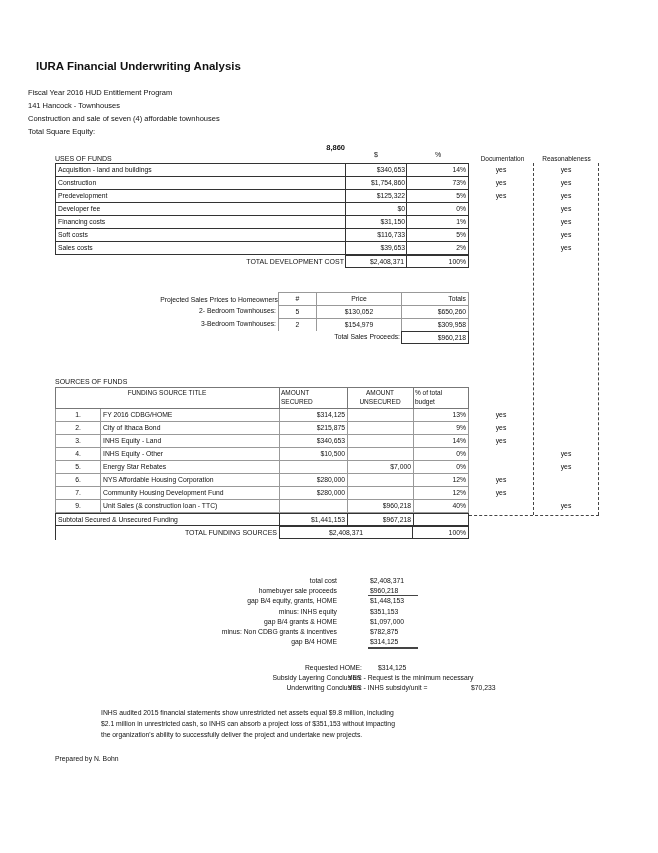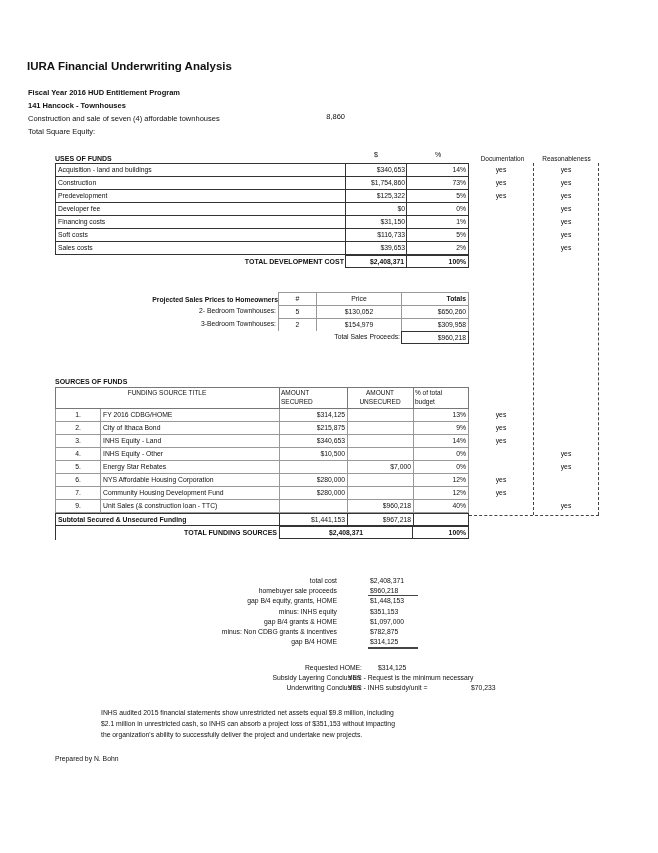--- a/index.html
+++ b/index.html
@@ -1,21 +1,21 @@
 <!DOCTYPE html>
 <html><head>
 <meta charset="utf-8">
 <style>
   html, body { margin: 0; padding: 0; background: #ffffff; }
   body { width: 658px; height: 853px; position: relative; overflow: hidden;
          font-family: "Liberation Sans", sans-serif; color: #111; font-size: 7px; }
   .abs { position: absolute; white-space: nowrap; }
-  .title { left: 27px; top: 60px; font-size: 11.5px; font-weight: bold; }
+  .title { left: 36px; top: 60px; font-size: 11.5px; font-weight: bold; }
   .sub { font-size: 7.5px; }
-  .bold { font-weight: bold; }
+  .bold { font-weight: normal; }
   .r { text-align: right; }
   .c { text-align: center; }
   .cell { position: absolute; box-sizing: border-box; height: 13px; line-height: 12px;
           padding: 0 2px; overflow: hidden; white-space: nowrap; font-size: 6.8px; }
   .bl { border-left: 1px solid #333; }
   .br { border-right: 1px solid #333; }
   .bt { border-top: 1px solid #333; }
   .bb { border-bottom: 1px solid #333; }
   .bgr { border-color: #999 !important; }
   .dash-v { position: absolute; border-left: 1px dashed #444; width: 0; }
@@ -24,21 +24,21 @@
   .yes { position: absolute; font-size: 6.8px; text-align: center; width: 40px; }
 </style>
 </head>
 <body>
 
 <div class="abs title">IURA Financial Underwriting Analysis</div>
 <div class="abs sub bold" style="left:28px;top:88px;">Fiscal Year 2016 HUD Entitlement Program</div>
 <div class="abs sub bold" style="left:28px;top:101px;">141 Hancock - Townhouses</div>
 <div class="abs sub" style="left:28px;top:114px;">Construction and sale of seven (4) affordable townhouses</div>
 <div class="abs sub" style="left:28px;top:127px;">Total Square Equity:</div>
-<div class="abs sub r" style="left:300px;top:112px;width:45px;">8,860</div>
+<div class="abs sub r" style="left:300px;top:143px;width:45px;font-weight:bold;">8,860</div>
 
 <div class="abs bold" style="left:55px;top:155px;font-size:7px;">USES OF FUNDS</div>
 <div class="abs c" style="left:346px;top:151px;width:60px;">$</div>
 <div class="abs c" style="left:406px;top:151px;width:64px;">%</div>
 <div class="abs c" style="left:471px;top:155px;width:63px;font-size:6.5px;">Documentation</div>
 <div class="abs c" style="left:534px;top:155px;width:65px;font-size:6.5px;">Reasonableness</div>
 <div class="hline" style="left:55px;top:163px;width:414px;"></div>
 
 <div id="uses-rows">
     <div class="cell bl bb" style="left:55px;top:164px;width:290px;">Acquisition - land and buildings</div>

